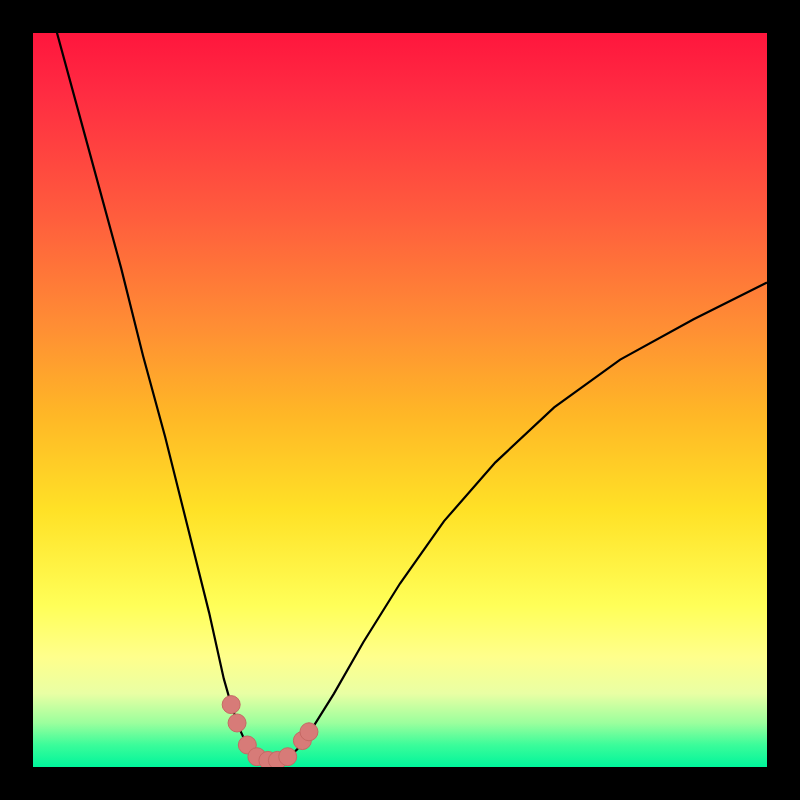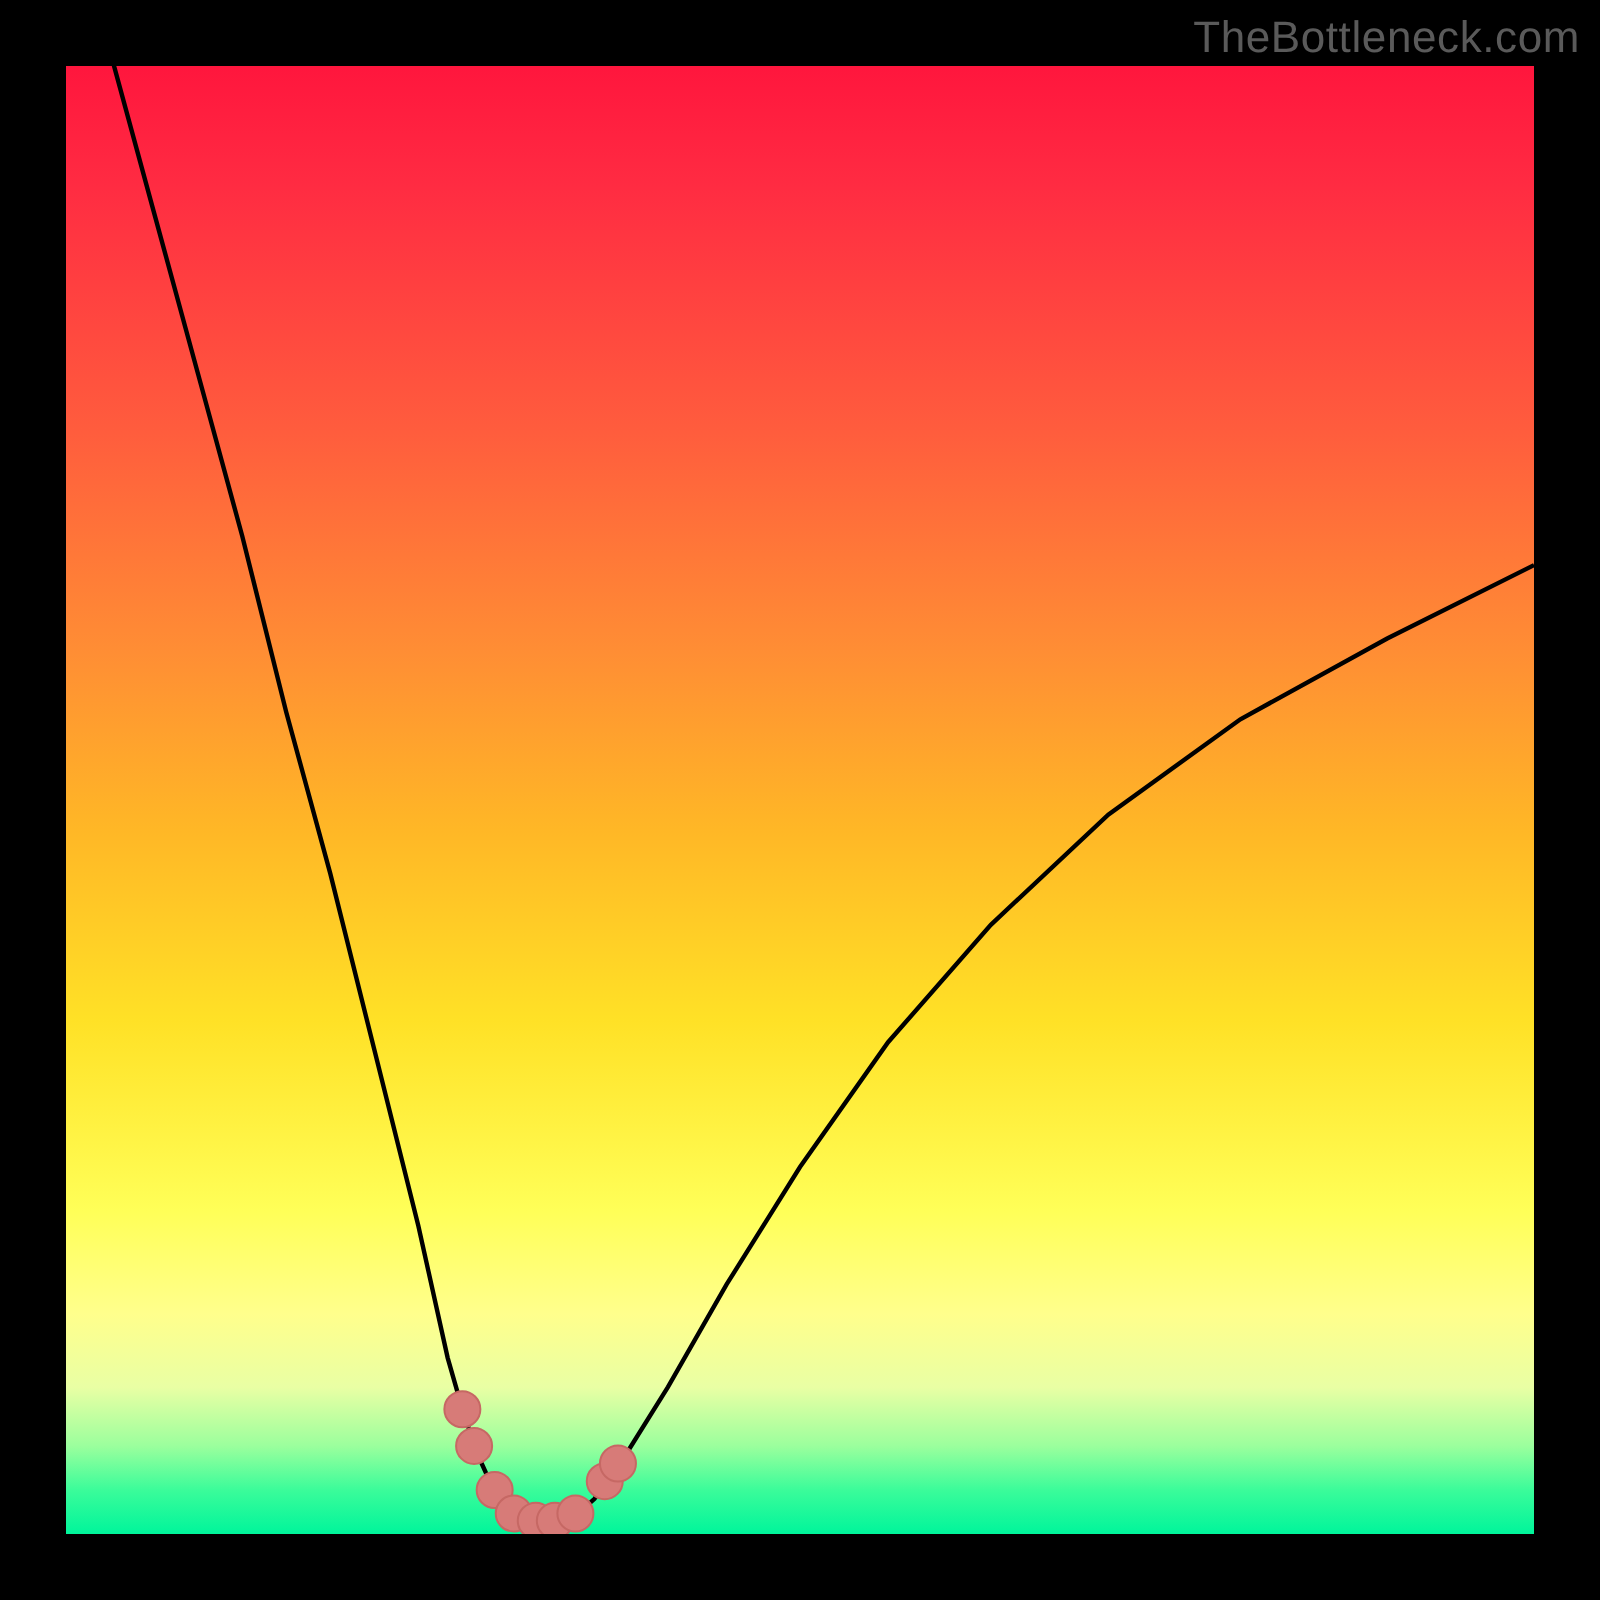--- a/index.html
+++ b/index.html
@@ -70,14 +70,13 @@
           <circle cx="214.33" cy="711.98" r="9" fill="#d77b78" stroke="#c66864" stroke-width="1"></circle>
           <circle cx="223.87" cy="723.72" r="9" fill="#d77b78" stroke="#c66864" stroke-width="1"></circle>
           <circle cx="234.88" cy="727.39" r="9" fill="#d77b78" stroke="#c66864" stroke-width="1"></circle>
           <circle cx="244.42" cy="727.39" r="9" fill="#d77b78" stroke="#c66864" stroke-width="1"></circle>
           <circle cx="254.70" cy="723.72" r="9" fill="#d77b78" stroke="#c66864" stroke-width="1"></circle>
           <circle cx="269.38" cy="707.58" r="9" fill="#d77b78" stroke="#c66864" stroke-width="1"></circle>
           <circle cx="275.98" cy="698.77" r="9" fill="#d77b78" stroke="#c66864" stroke-width="1"></circle>
         </g>
     </svg>
   </div>
-  <div class="watermark">TheBottleneck.com</div>
 </div>
 
 </body></html>

